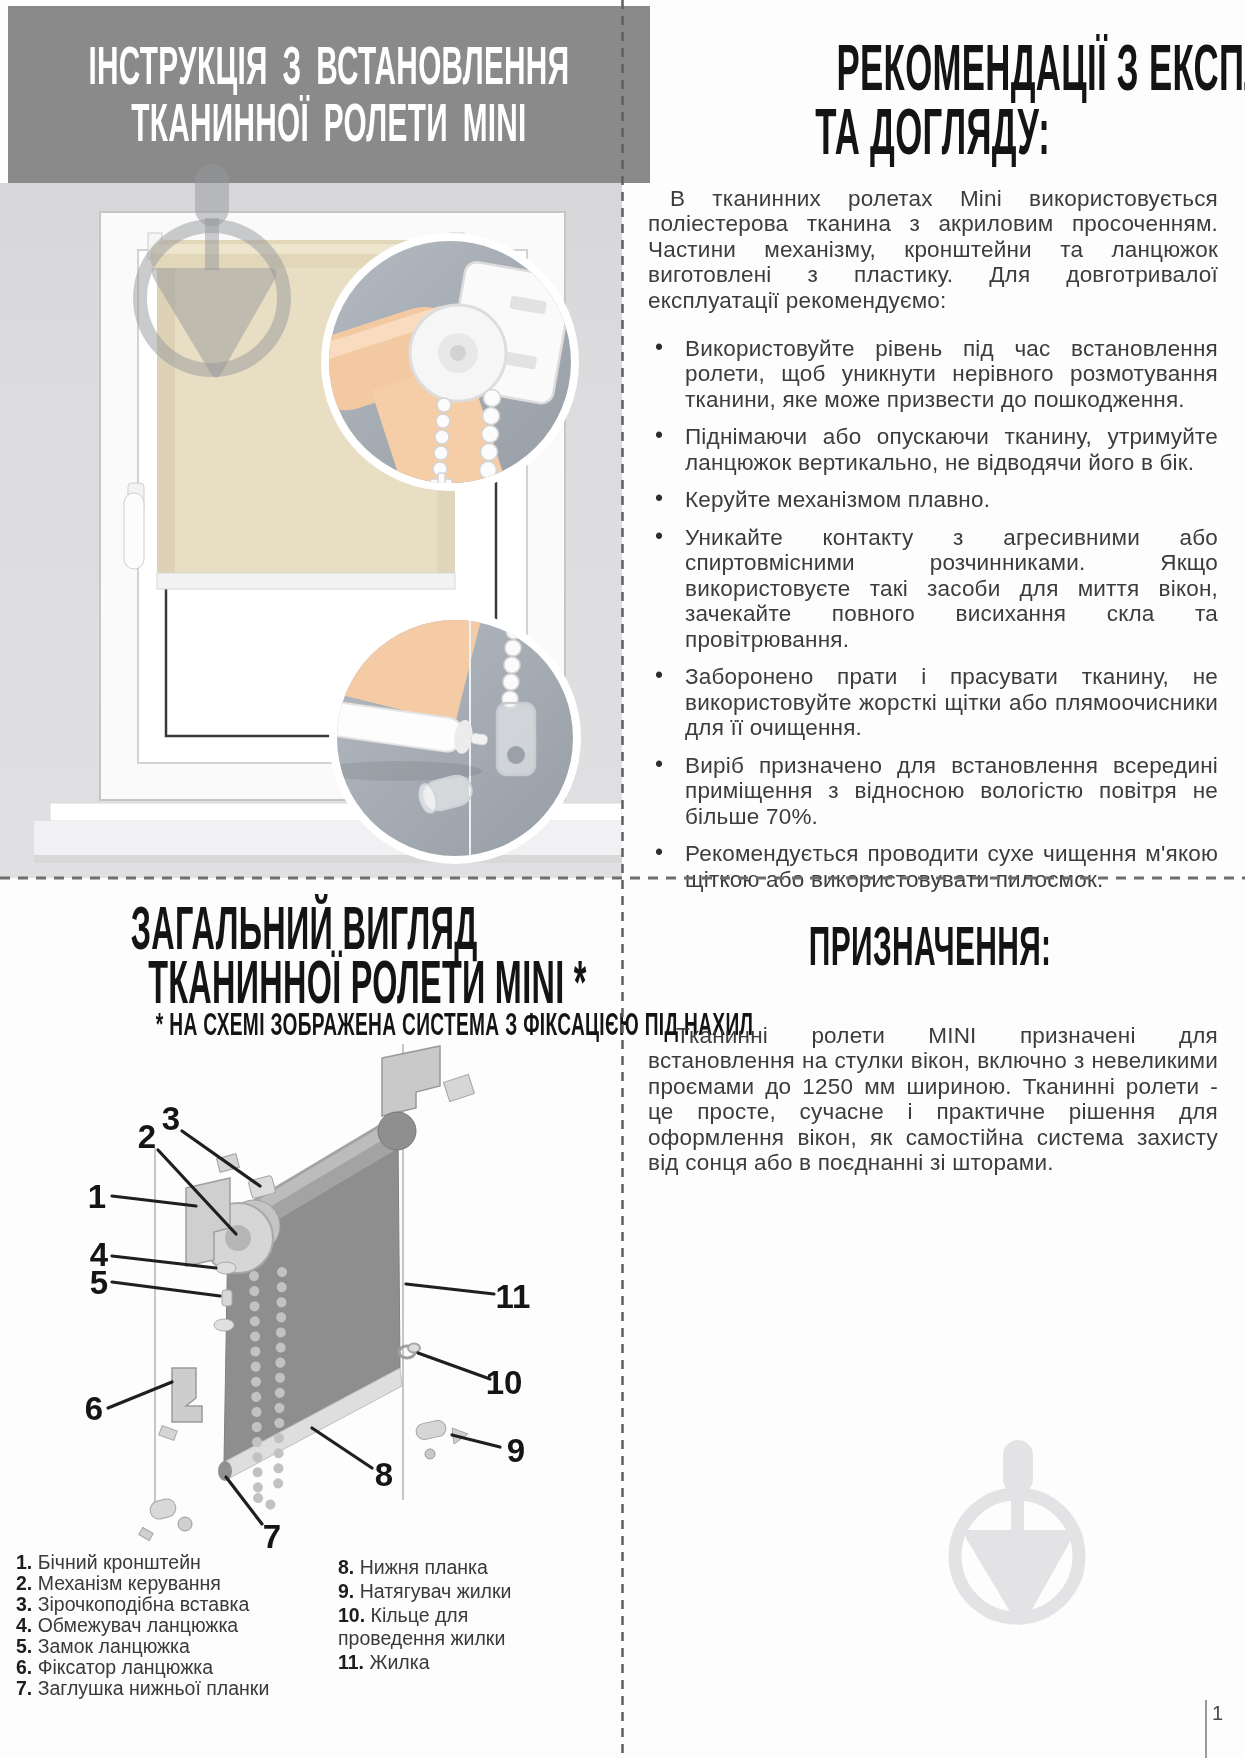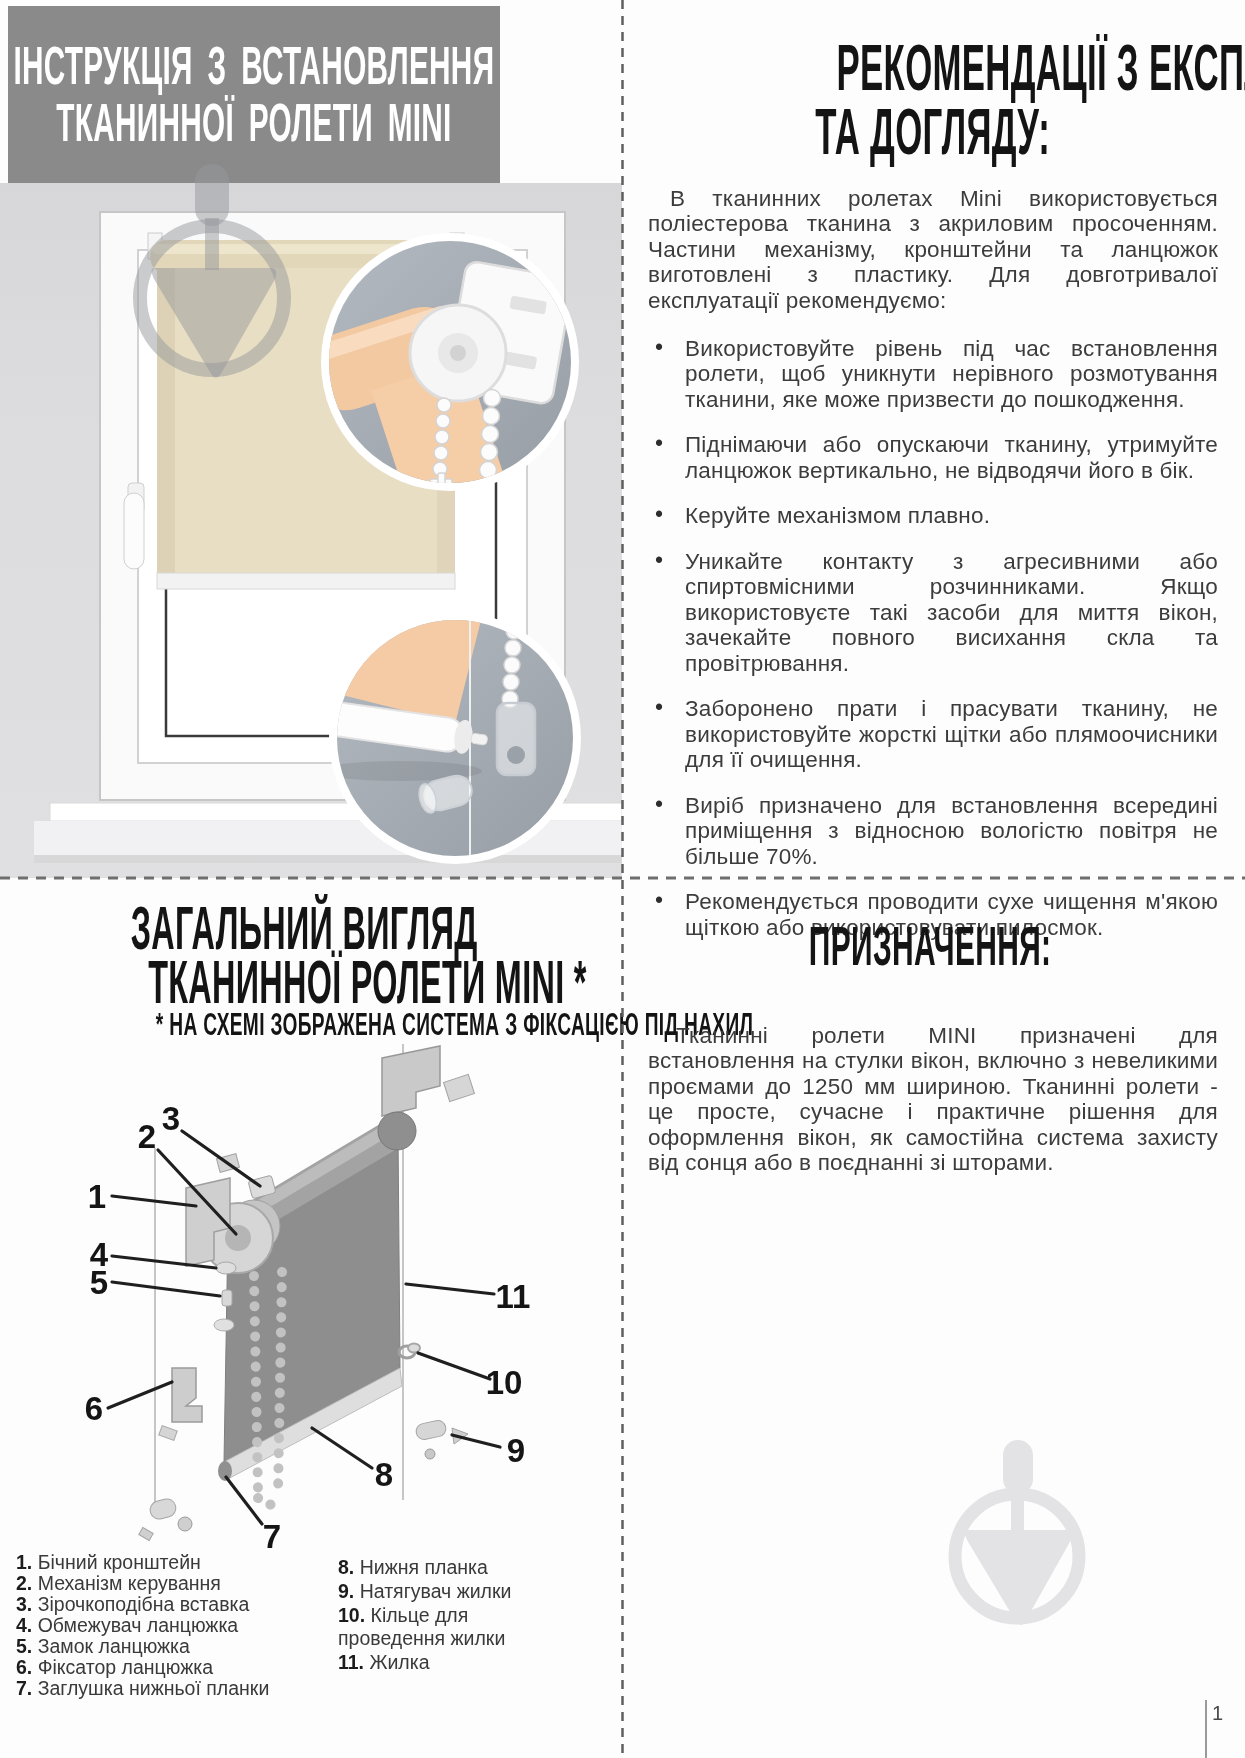--- a/index.html
+++ b/index.html
@@ -6,33 +6,33 @@
   #page{position:relative;width:1245px;height:1758px;background:#fdfdfd;overflow:hidden;
         font-family:"Liberation Sans","DejaVu Sans",sans-serif;color:var(--text,#3c3c3c);}
   .abs{position:absolute;}
   
   .cnd{display:inline-block;font-weight:bold;white-space:nowrap;letter-spacing:.5px;
        transform:scale(.6,1.12);transform-origin:50% 50%;color:var(--heading,#141414);}
   .cnd.banner-line{transform:scale(.62,1.1);color:#ffffff;word-spacing:10px;}
   .cnd.sub{transform:scale(.66,1.05);}
   .qhead{text-align:center;line-height:1.12;}
   
-  #banner{left:8px;top:6px;width:492px;height:177px;background:var(--banner,#8a8a8a);
+  #banner{left:8px;top:6px;width:642px;height:177px;background:var(--banner,#8a8a8a);
           display:flex;flex-direction:column;align-items:center;justify-content:center;
           font-size:48px;line-height:1.18;}
   
   #photo{left:0;top:183px;width:622px;height:695px;
          background:linear-gradient(180deg,#d7d7d9 0%,var(--photo_bg,#dcdcde) 30%,#e0e0e2 100%);}
   
   #care{left:648px;top:36px;width:570px;}
   #care .qhead{font-size:58px;line-height:1.1;}
   .bodytext{font-size:22.5px;line-height:25.5px;text-align:justify;letter-spacing:.2px;}
   #care-intro{margin-top:22px;text-indent:22px;}
   ul.care-list{list-style:none;margin:2px 0 0 0;padding:0;}
-  ul.care-list li{position:relative;padding-left:37px;margin:20px 0;}
+  ul.care-list li{position:relative;padding-left:37px;margin:12px 0;}
   ul.care-list li::before{content:"\2022";position:absolute;left:7px;top:-1px;font-size:23px;color:#2e2e2e;}
   
   #ov-head{left:2px;top:898px;width:604px;}
   #ov-head .l1{font-size:54px;}
   #ov-head .l2{font-size:54px;margin-top:-6px;}
   #ov-head .l3{font-size:29px;margin-top:-4px;}
   
   #purpose-head{left:630px;top:918px;width:600px;font-size:50px;}
   #purpose-body{left:648px;top:1000px;width:570px;text-indent:28px;}
   

